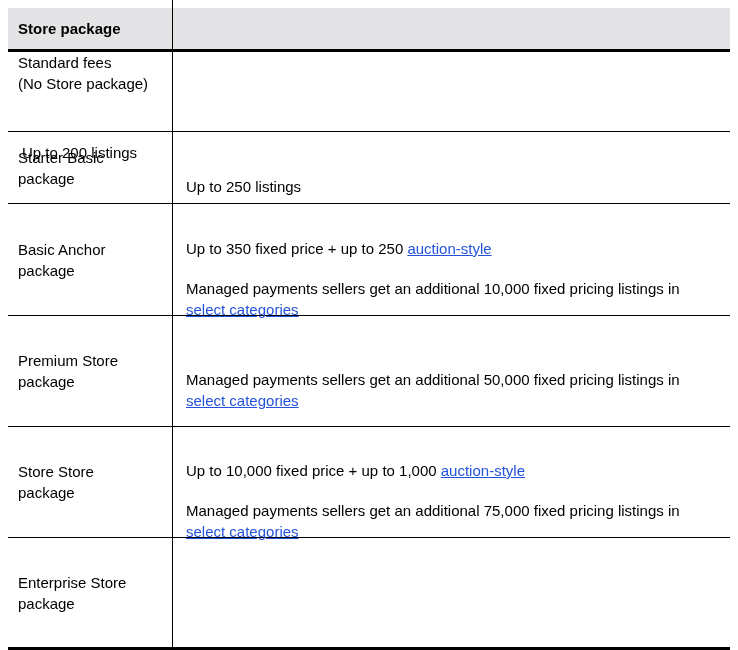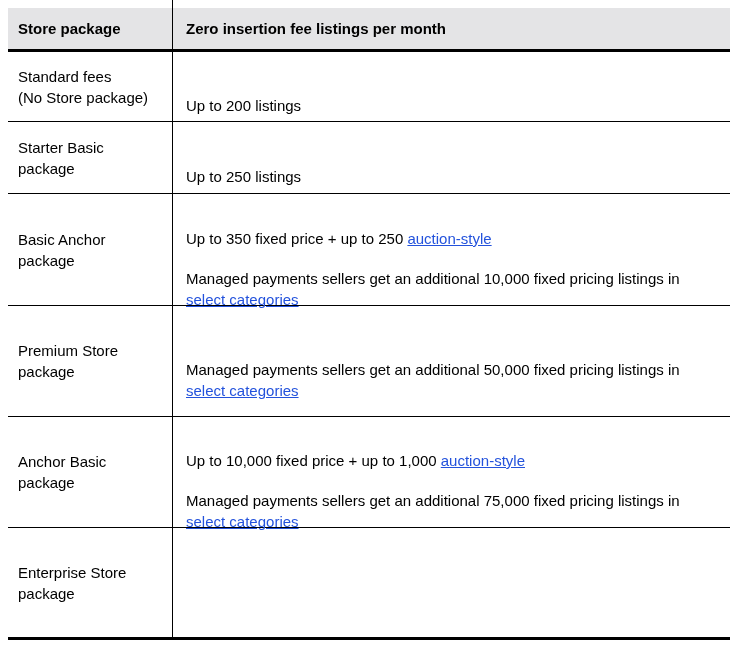--- a/index.html
+++ b/index.html
@@ -89,24 +89,23 @@
   }
 </style>
 </head>
 <body>
 
 <div class="table-wrap">
   <div class="top-spacer"></div>
   <div class="col-divider"></div>
   <div class="header-row">
     <div class="hcell1">Store package</div>
-    <div class="hcell2">Zero insertion fee listings per month</div>
   </div>
   <div id="rows">
-      <div class="row" style="height: 70px;">
+      <div class="row" style="height: 80px; flex-direction: column;">
         <div class="cell col1">Standard fees
 (No Store package)</div>
         <div class="cell col2"><p>Up to 200 listings</p></div>
       </div>
       <div class="row" style="height: 72px;">
         <div class="cell col1">Starter Basic
 package</div>
         <div class="cell col2"><p>Up to 250 listings</p></div>
       </div>
       <div class="row" style="height: 112px;">
@@ -115,21 +114,21 @@
         <div class="cell col2"><p>Up to 350 fixed price + up to 250 <a href="#">auction-style</a></p><p>Managed payments sellers get an additional 10,000 fixed pricing listings in
 <a href="#">select categories</a></p></div>
       </div>
       <div class="row" style="height: 111px;">
         <div class="cell col1">Premium Store
 package</div>
         <div class="cell col2"><p>Managed payments sellers get an additional 50,000 fixed pricing listings in
 <a href="#">select categories</a></p></div>
       </div>
       <div class="row" style="height: 111px;">
-        <div class="cell col1">Anchor Basic
+        <div class="cell col1">Store Store
 package</div>
         <div class="cell col2"><p>Up to 10,000 fixed price + up to 1,000 <a href="#">auction-style</a></p><p>Managed payments sellers get an additional 75,000 fixed pricing listings in
 <a href="#">select categories</a></p></div>
       </div>
       <div class="row" style="height: 112px;">
         <div class="cell col1">Enterprise Store
 package</div>
       </div>
     </div>
 </div>

